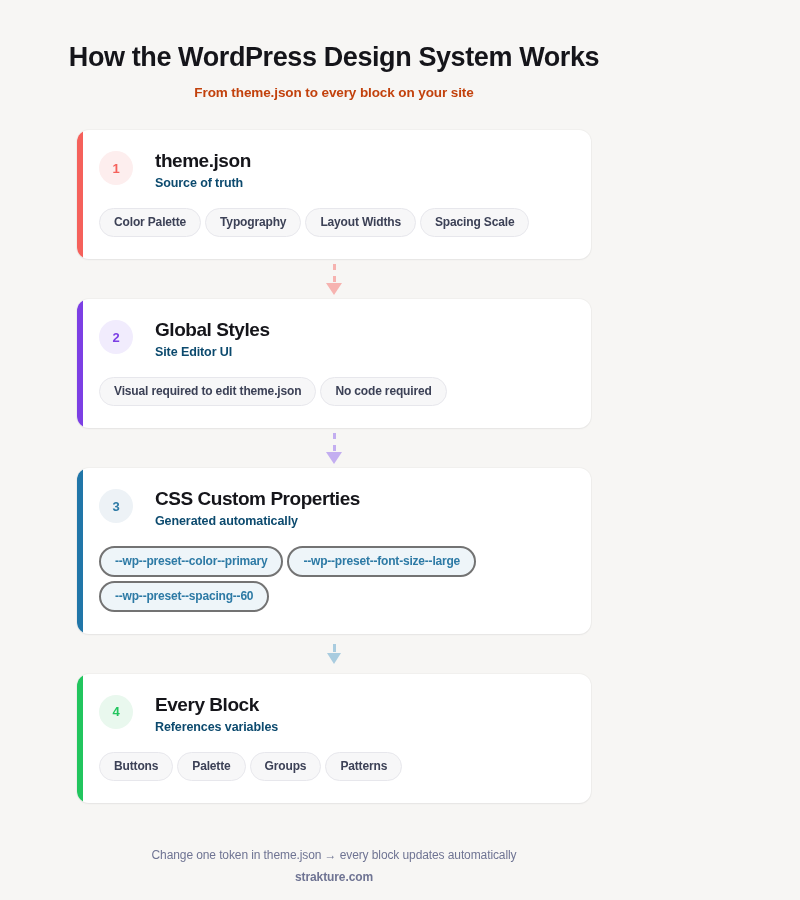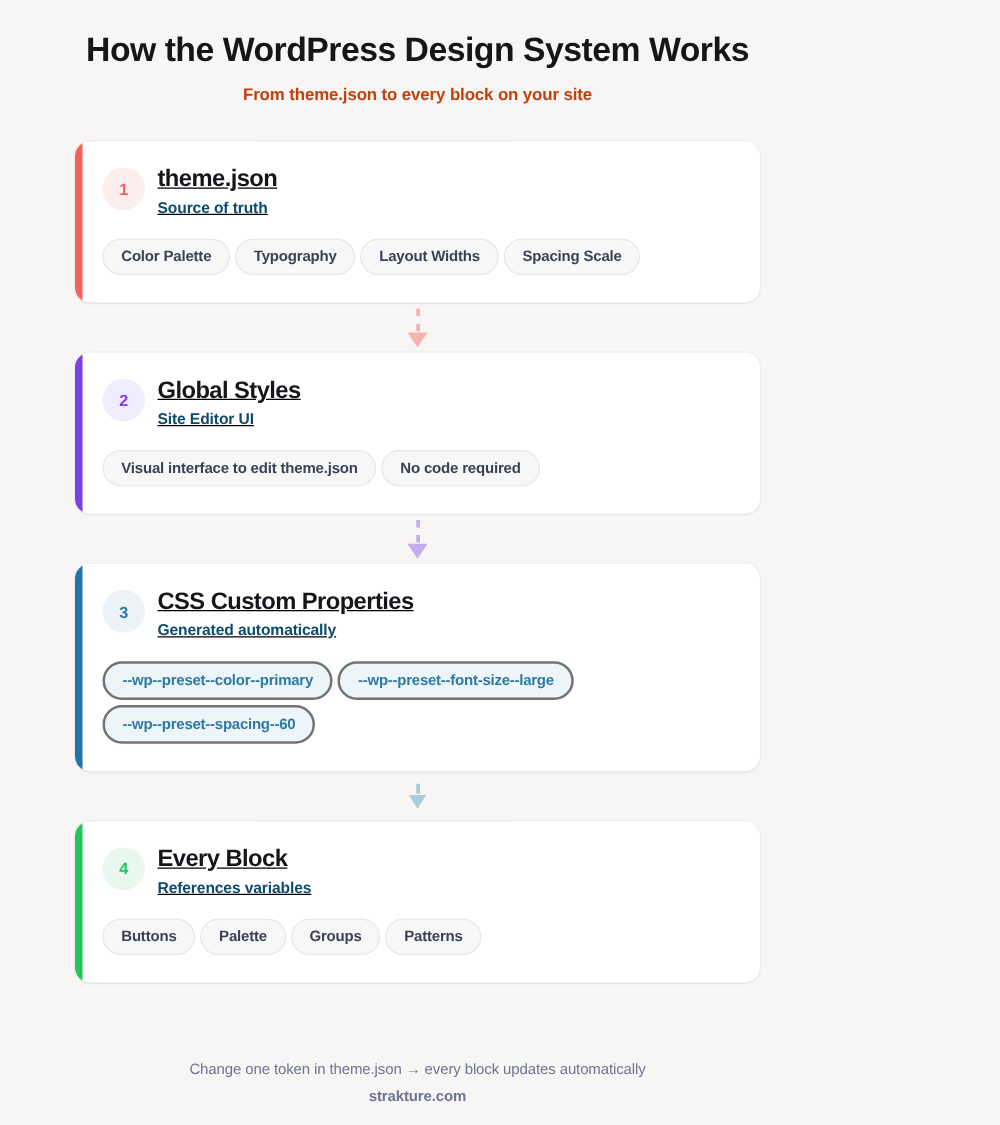--- a/index.html
+++ b/index.html
@@ -13,21 +13,21 @@
     font-family: "Liberation Sans", sans-serif;
     -webkit-font-smoothing: antialiased;
     overflow: hidden;
   }
 
   .page {
     width: 668px;
     height: 900px;
     position: relative;
     box-sizing: border-box;
-    padding: 0;
+    padding: 17px;
   }
 
   
   .header {
     padding-top: 24px;
     text-align: center;
   }
   .title {
     font-size: 27px;
     font-weight: bold;
@@ -82,23 +82,22 @@
     border-radius: 50%;
     flex: 0 0 34px;
     display: flex;
     align-items: center;
     justify-content: center;
     font-size: 13px;
     font-weight: bold;
     margin-top: 1px;
   }
   .head-text {
-    margin-left: 10px;
+    margin-left: 22px;
     padding-top: 0px;
-    text-decoration: underline;
   }
   .card-title {
     font-size: 19px;
     font-weight: bold;
     color: #15151a;
     letter-spacing: -0.45px;
     line-height: 1.15;
   }
   .card-sub {
     margin-top: 4px;
@@ -226,21 +225,21 @@
         <div class="accent" style="background: rgb(124, 63, 228);"></div>
         <div class="card-inner">
           <div class="card-head">
             <div class="badge" style="background: rgb(241, 236, 253); color: rgb(124, 63, 228);">2</div>
             <div class="head-text">
               <div class="card-title">Global Styles</div>
               <div class="card-sub">Site Editor UI</div>
             </div>
           </div>
           <div class="chips">
-            <span class="chip plain">Visual interface to edit theme.json</span>
+            <span class="chip plain">Visual required to edit theme.json</span>
             <span class="chip plain">No code required</span>
           </div>
         </div>
       </div>
       <div class="connector">
         <div class="conn-line" style="border-left-color: rgb(195, 174, 240);"></div>
         <div class="conn-head" style="border-top-color: rgb(195, 174, 240);"></div>
       </div>
       <div class="card">
         <div class="accent" style="background: rgb(33, 118, 168);"></div>

